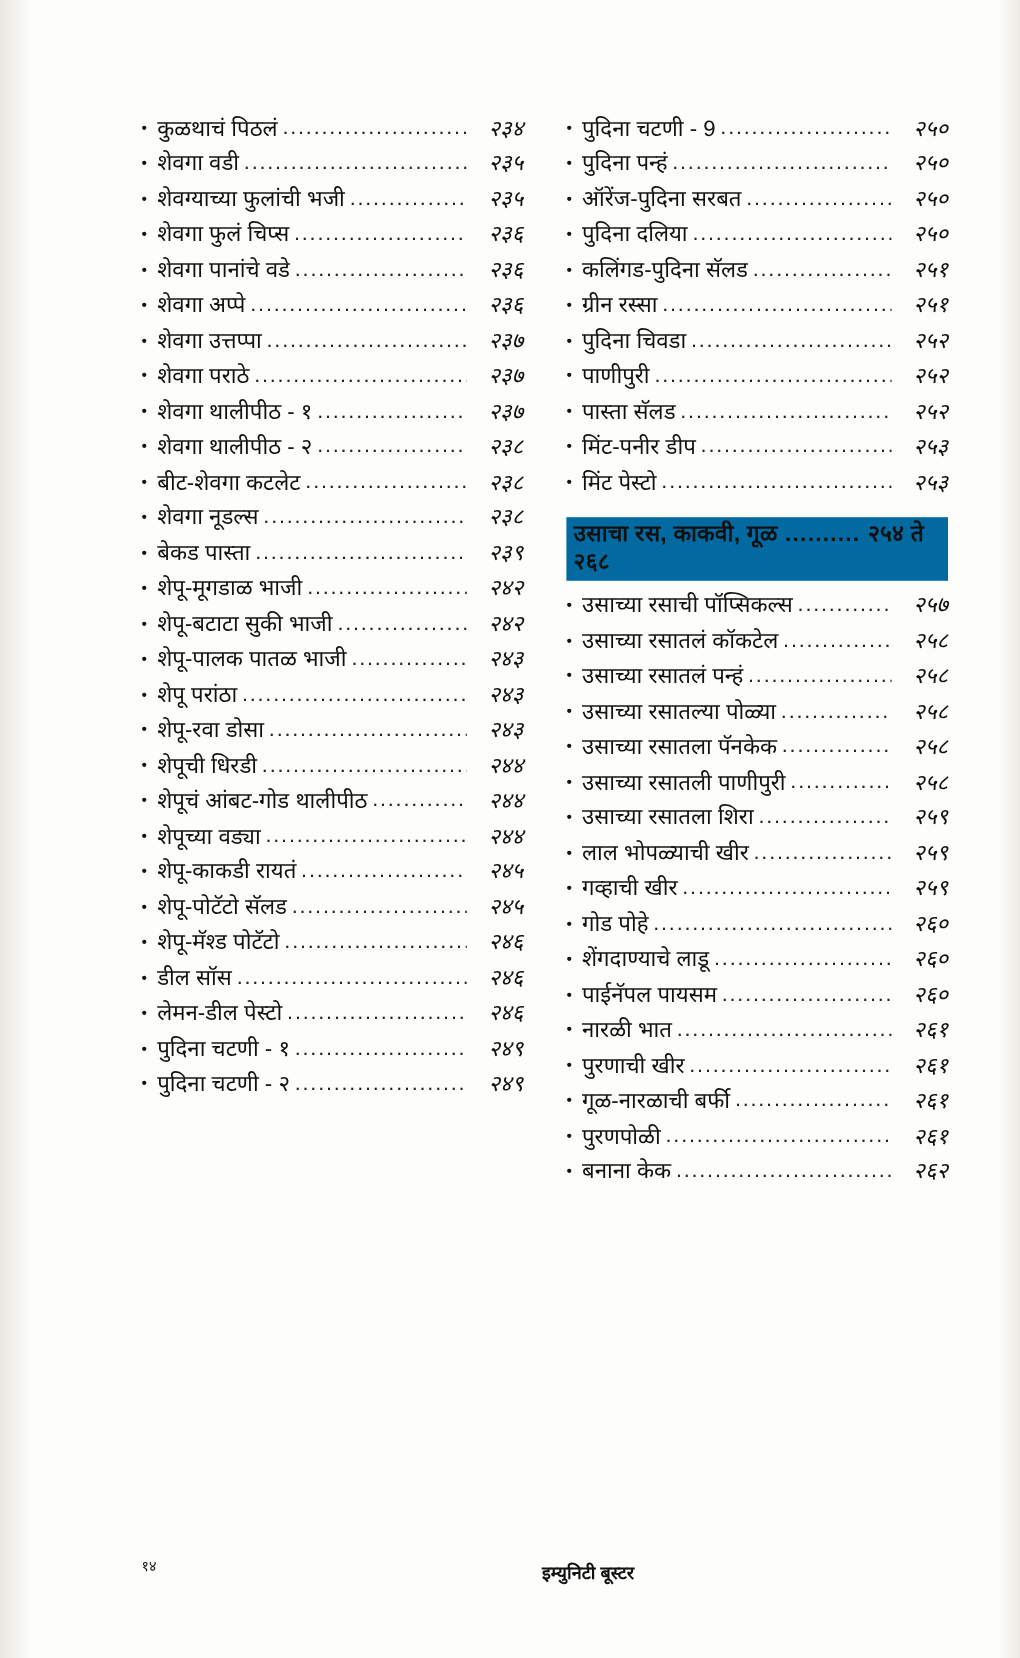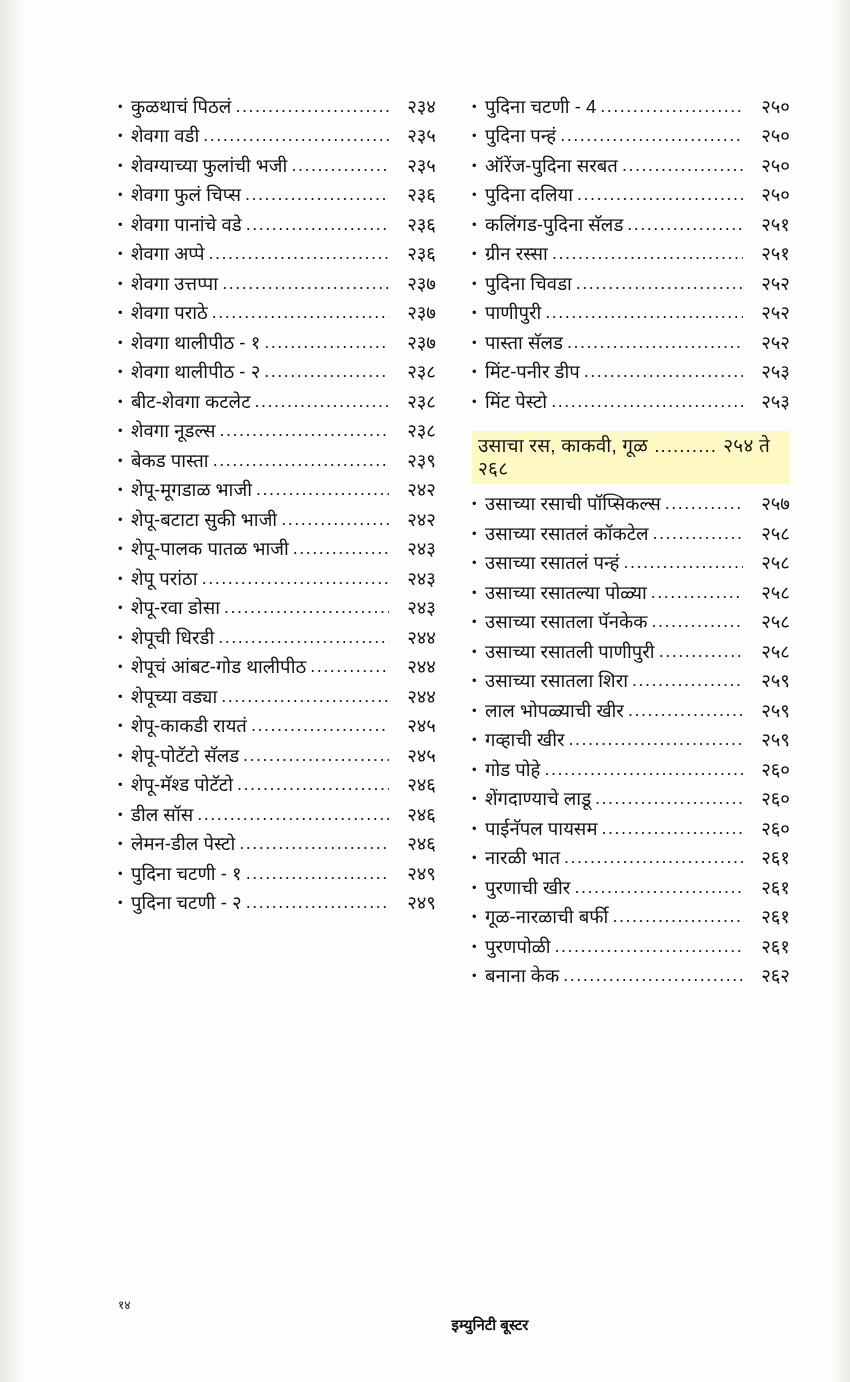--- a/index.html
+++ b/index.html
@@ -47,23 +47,23 @@
     top: 92px;
     width: 672px;
     display: flex;
     gap: 36px;
   }
   .col {
     width: 318px;
   }
 
   .section-head {
-    background: #fef9c3;
+    background: #0369a1;
     font-size: 19px;
-    font-weight: normal;
+    font-weight: bold;
     line-height: 1.22;
     padding: 3px 6px 4px 6px;
     margin: 14px 0 6px 0;
     letter-spacing: 0.2px;
   }
   .section-head .dots {
     letter-spacing: 1px;
   }
 
   .entry {
@@ -92,20 +92,21 @@
     margin: 0 3px 0 4px;
     font-size: 18px;
     letter-spacing: 1.5px;
     color: #222;
     transform: translateY(-1px);
   }
   .page-no {
     flex: 0 0 auto;
     text-align: right;
     min-width: 44px;
+    font-style: italic;
   }
 
   .footer {
     position: absolute;
     left: 118px;
     right: 60px;
     top: 1296px;
     height: 30px;
   }
   .folio {
@@ -116,21 +117,20 @@
   }
   .book-title {
     position: absolute;
     left: 0;
     right: 0;
     top: 4px;
     text-align: center;
     font-size: 15px;
     font-weight: bold;
     transform: translateX(36px);
-    margin-top: 14px;
   }
 </style>
 </head>
 <body>
 
 <div class="page">
 
   <div class="columns">
     <div class="col" id="col-left">
         <div class="entry">
@@ -298,21 +298,21 @@
         <div class="entry">
           <span class="bullet">•</span>
           <span class="title">पुदिना चटणी - २</span>
           <span class="leader">........................................</span>
           <span class="page-no">२४९</span>
         </div>
       </div>
     <div class="col" id="col-right">
         <div class="entry">
           <span class="bullet">•</span>
-          <span class="title">पुदिना चटणी - 4</span>
+          <span class="title">पुदिना चटणी - 9</span>
           <span class="leader">........................................</span>
           <span class="page-no">२५०</span>
         </div>
         <div class="entry">
           <span class="bullet">•</span>
           <span class="title">पुदिना पन्हं</span>
           <span class="leader">........................................</span>
           <span class="page-no">२५०</span>
         </div>
         <div class="entry">

